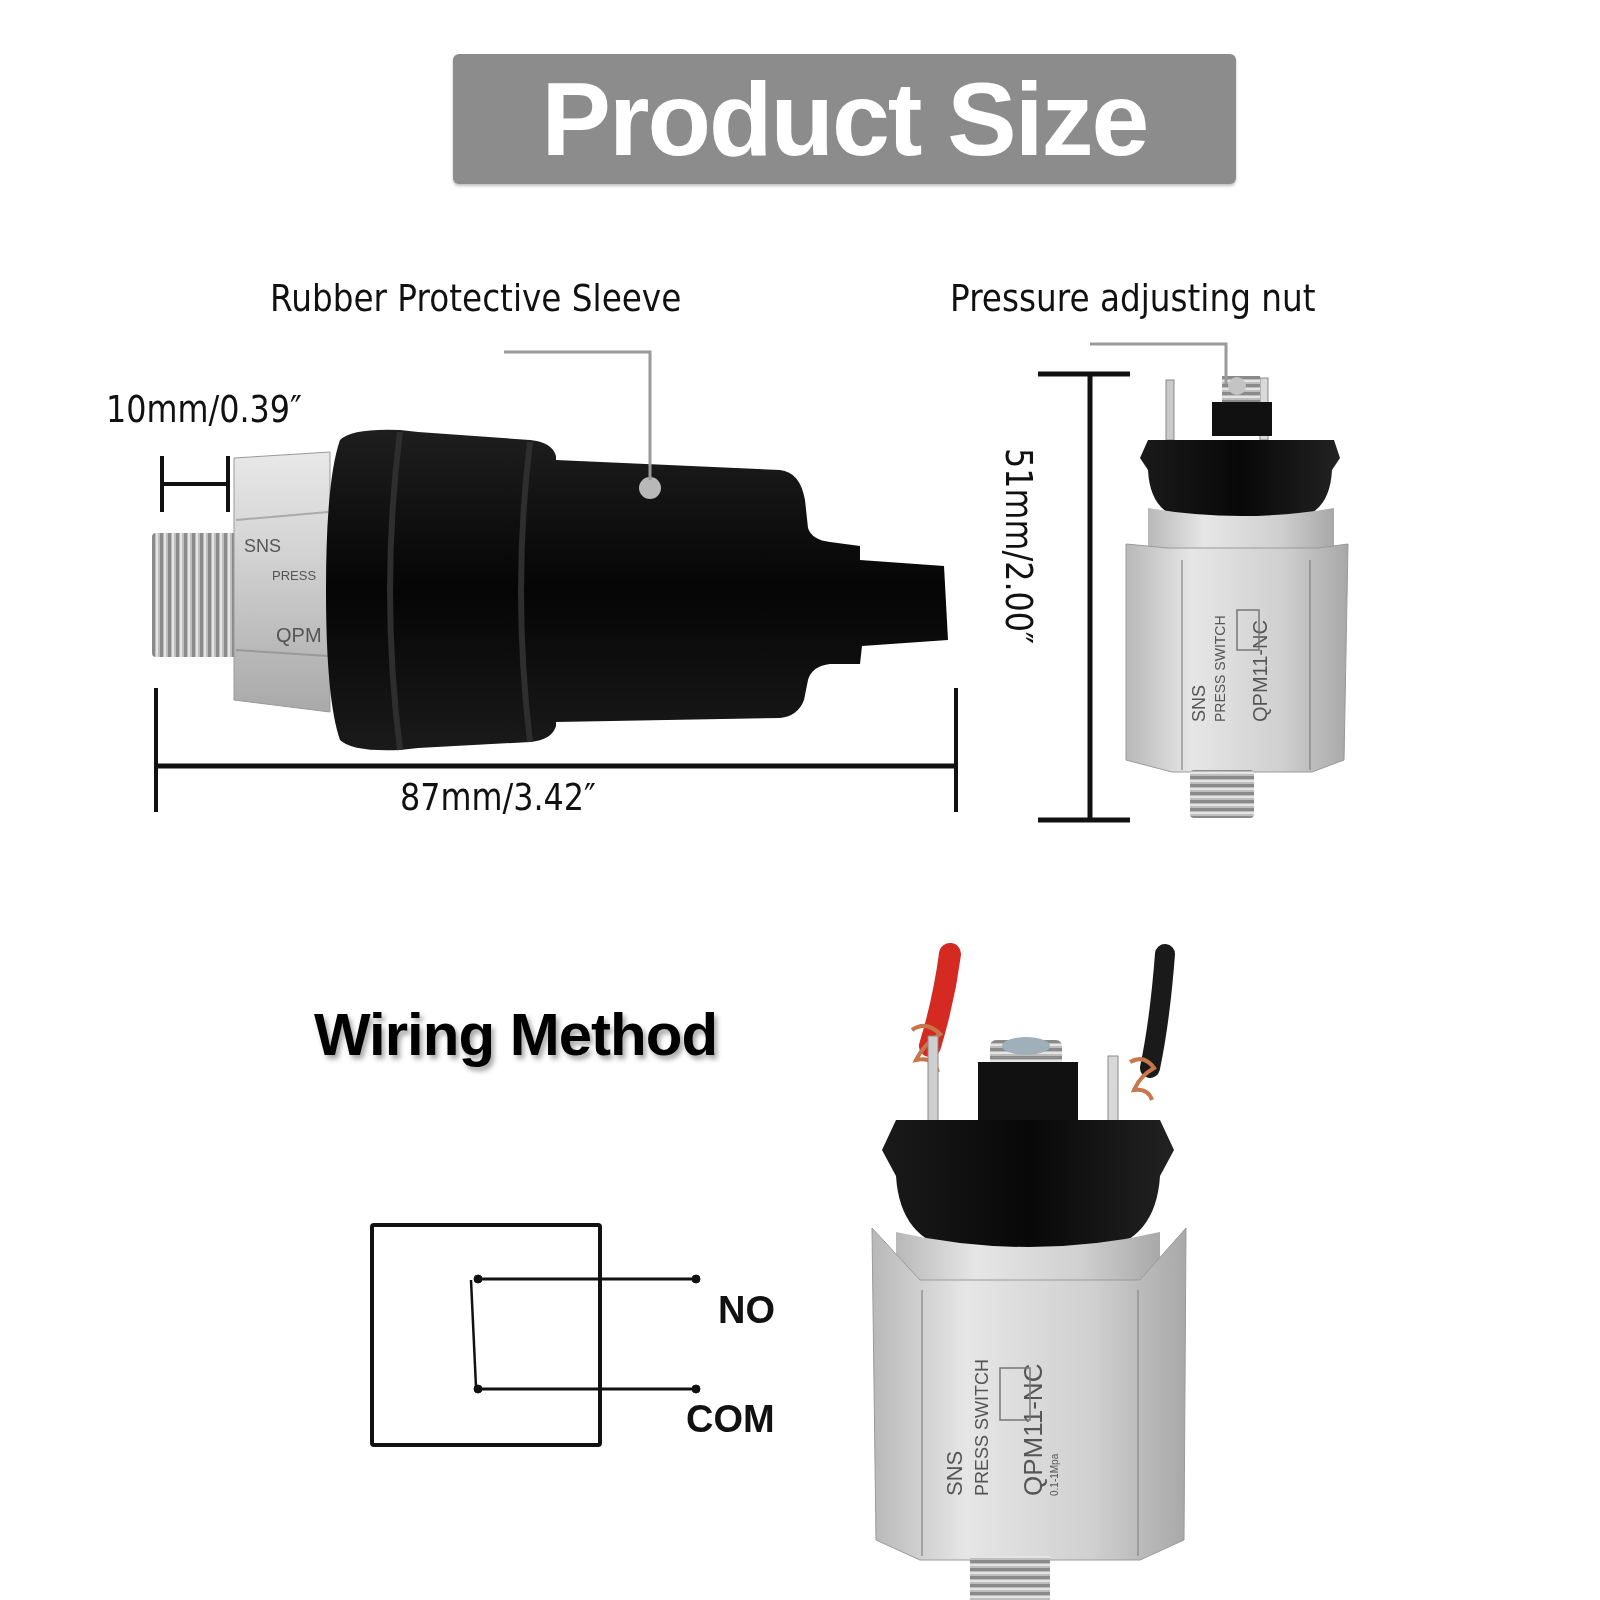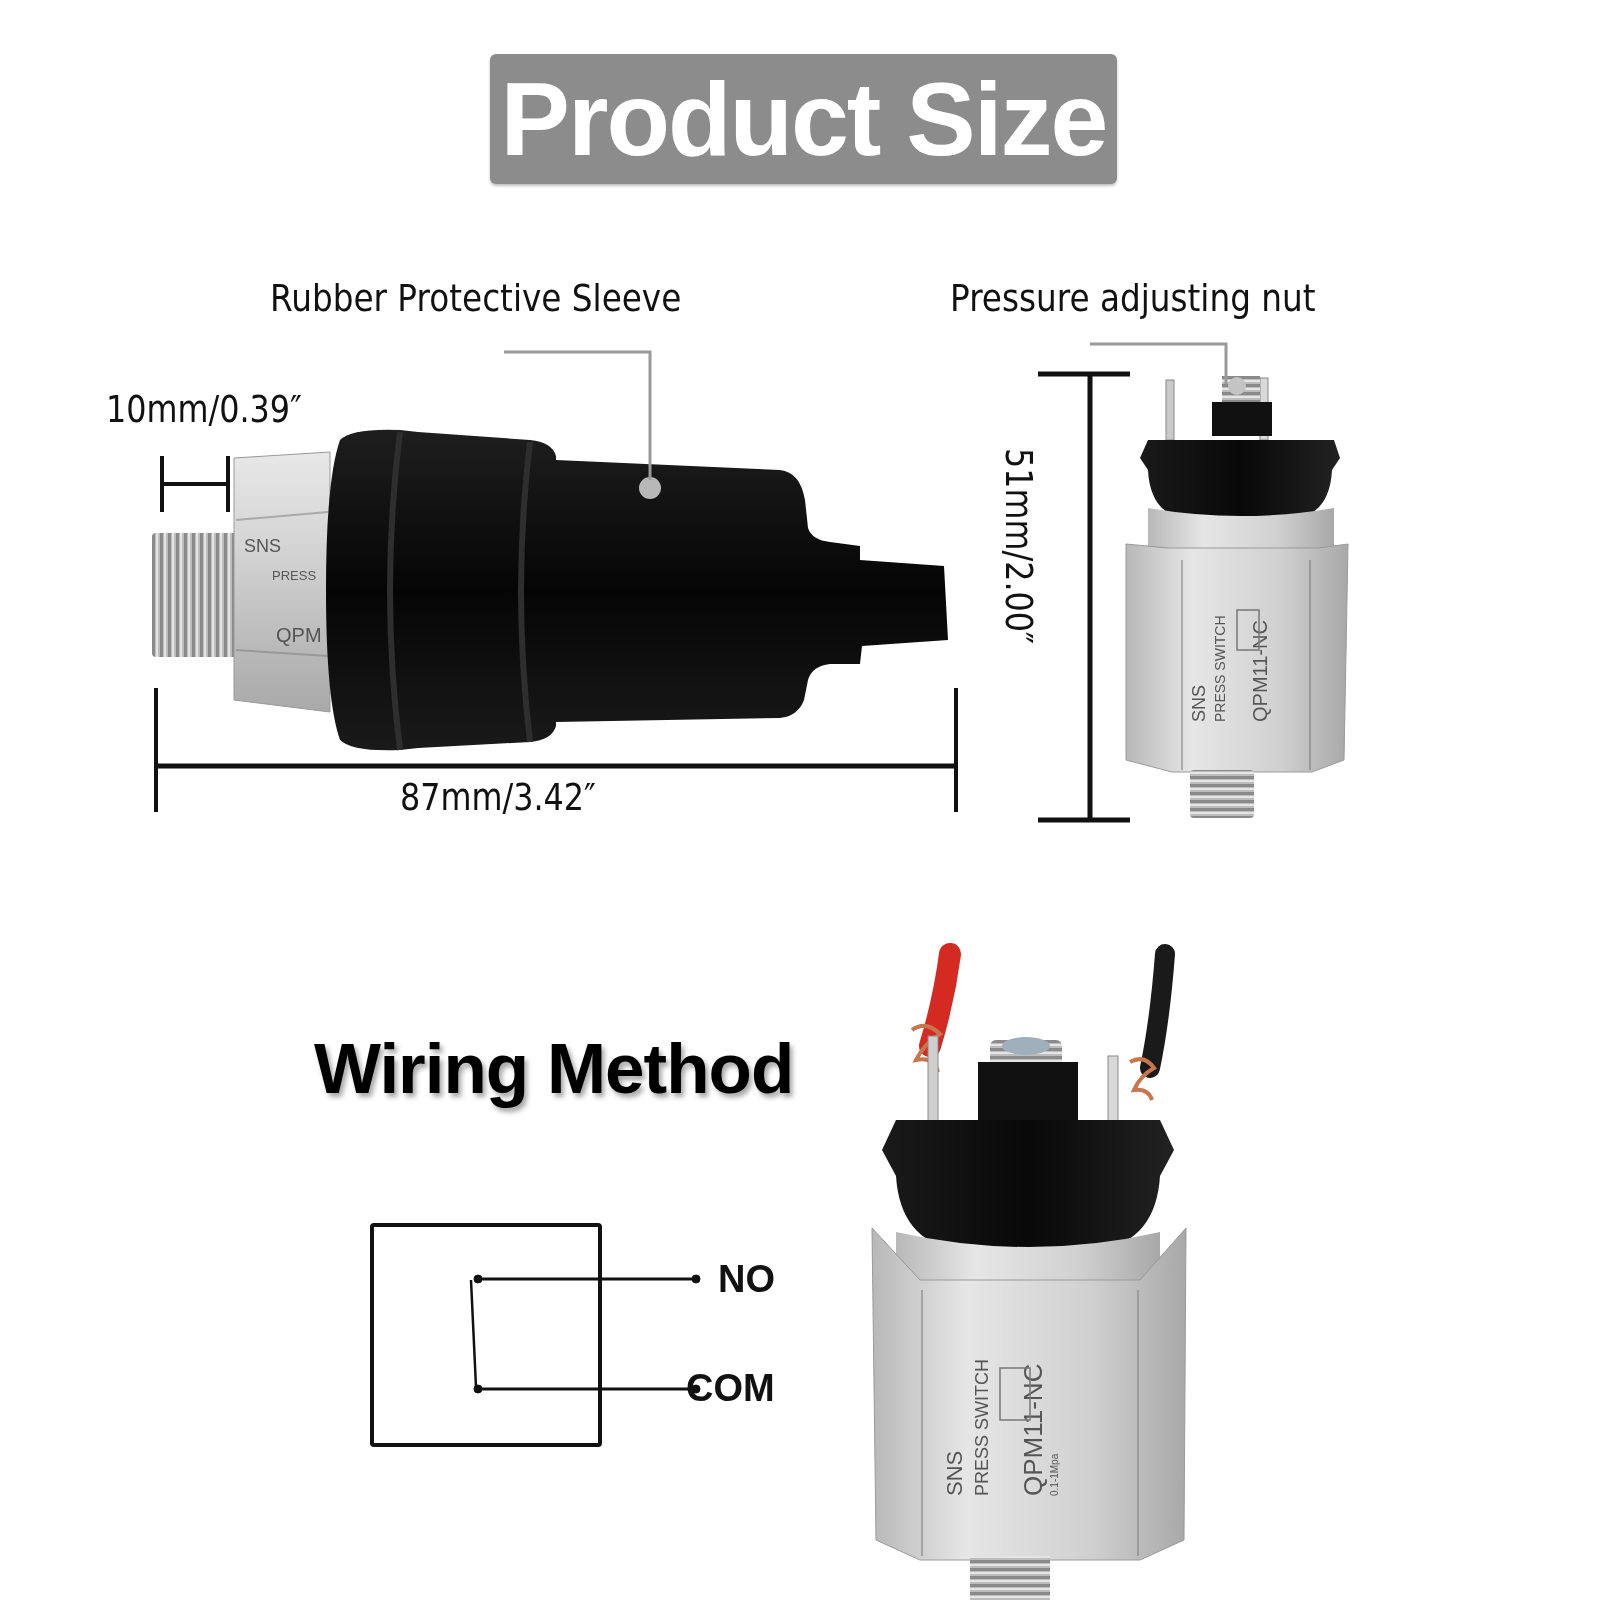--- a/index.html
+++ b/index.html
@@ -1,23 +1,23 @@
 <!DOCTYPE html>
 <html><head>
 <meta charset="utf-8">
 <style>
   html, body { margin:0; padding:0; background:#ffffff; }
   body { width:1600px; height:1600px; position:relative; overflow:hidden; font-family:"Liberation Sans", sans-serif; }
   .abs { position:absolute; }
-  .title-banner { left:453px; top:54px; width:627px; height:130px; background:#8c8c8c; border-radius:6px; box-shadow:0 2px 3px rgba(0,0,0,0.25); display:flex; align-items:center; justify-content:center;margin-left:37px; }
+  .title-banner { left:453px; top:54px; width:783px; height:130px; background:#8c8c8c; border-radius:6px; box-shadow:0 2px 3px rgba(0,0,0,0.25); display:flex; align-items:center; justify-content:center; }
   .title-text { color:#ffffff; font-family:"Liberation Sans", sans-serif; font-weight:bold; font-size:104px; letter-spacing:-2px; line-height:1; }
   .label { font-family:"DejaVu Sans", sans-serif; color:#111; font-size:38px; white-space:nowrap; transform:scaleX(0.86); transform-origin:left center; }
   .dim { font-family:"DejaVu Sans", sans-serif; color:#111; font-size:37px; white-space:nowrap; transform:scaleX(0.86); transform-origin:left center; }
-  .wiring-title { left:314px; top:1000px; font-family:"Liberation Sans", sans-serif; font-weight:bold; font-size:71px; color:#000; text-shadow:3px 4px 5px rgba(0,0,0,0.35); letter-spacing:-1px; white-space:nowrap;margin-top:28px; }
-  .term { font-family:"Liberation Sans", sans-serif; font-weight:bold; font-size:38px; color:#111; }
+  .wiring-title { left:314px; top:1000px; font-family:"Liberation Sans", sans-serif; font-weight:bold; font-size:60px; color:#000; text-shadow:3px 4px 5px rgba(0,0,0,0.35); letter-spacing:-1px; white-space:nowrap; }
+  .term { font-family:"Liberation Sans", sans-serif; font-weight:bold; font-size:38px; color:#111;margin-top:31px; }
   svg { position:absolute; left:0; top:0; }
 </style>
 </head>
 <body>
 
 <div class="abs title-banner">
   <span class="title-text">Product Size</span>
 </div>
 
 <div class="abs label" style="left:270px; top:276px;">Rubber Protective Sleeve</div>

